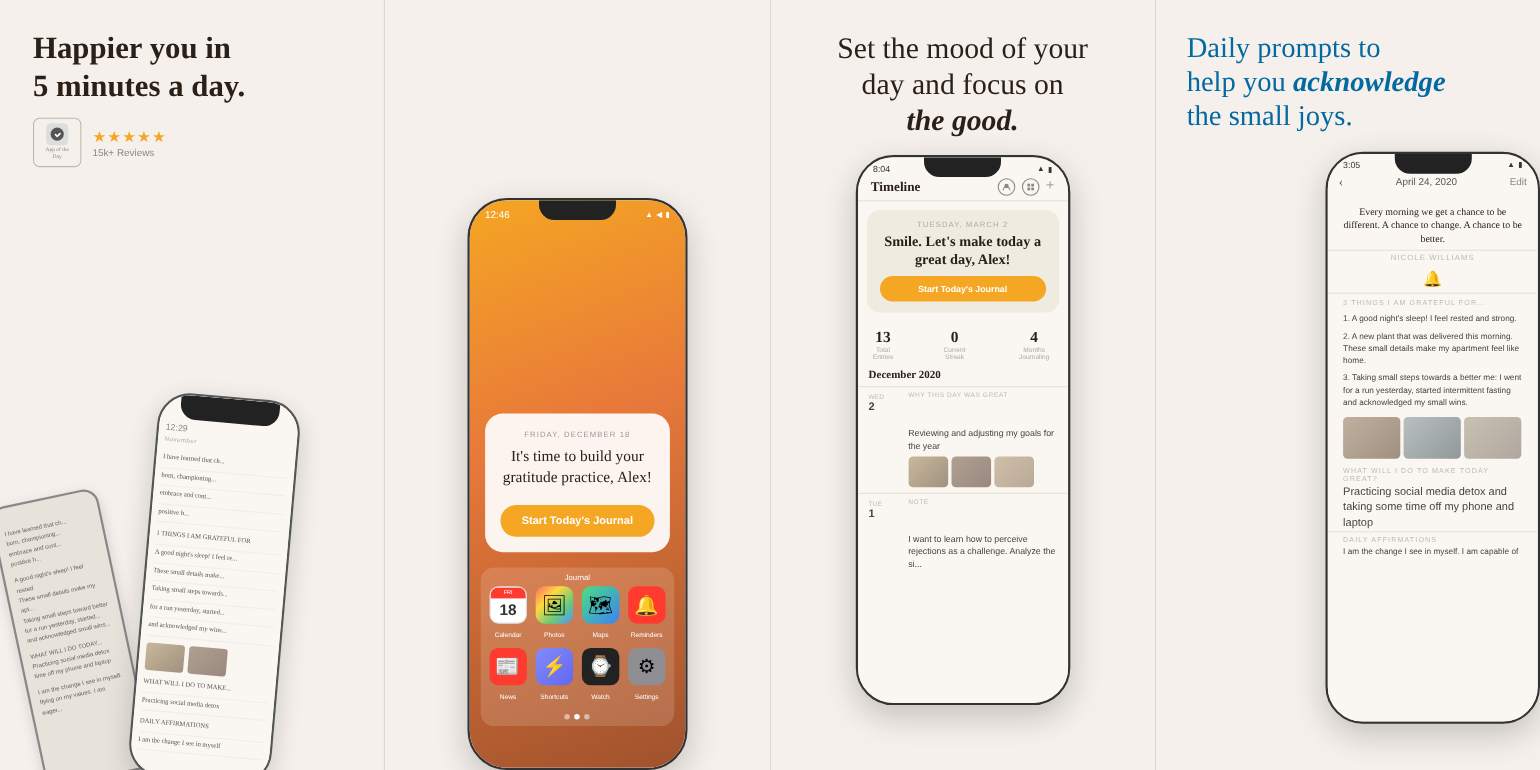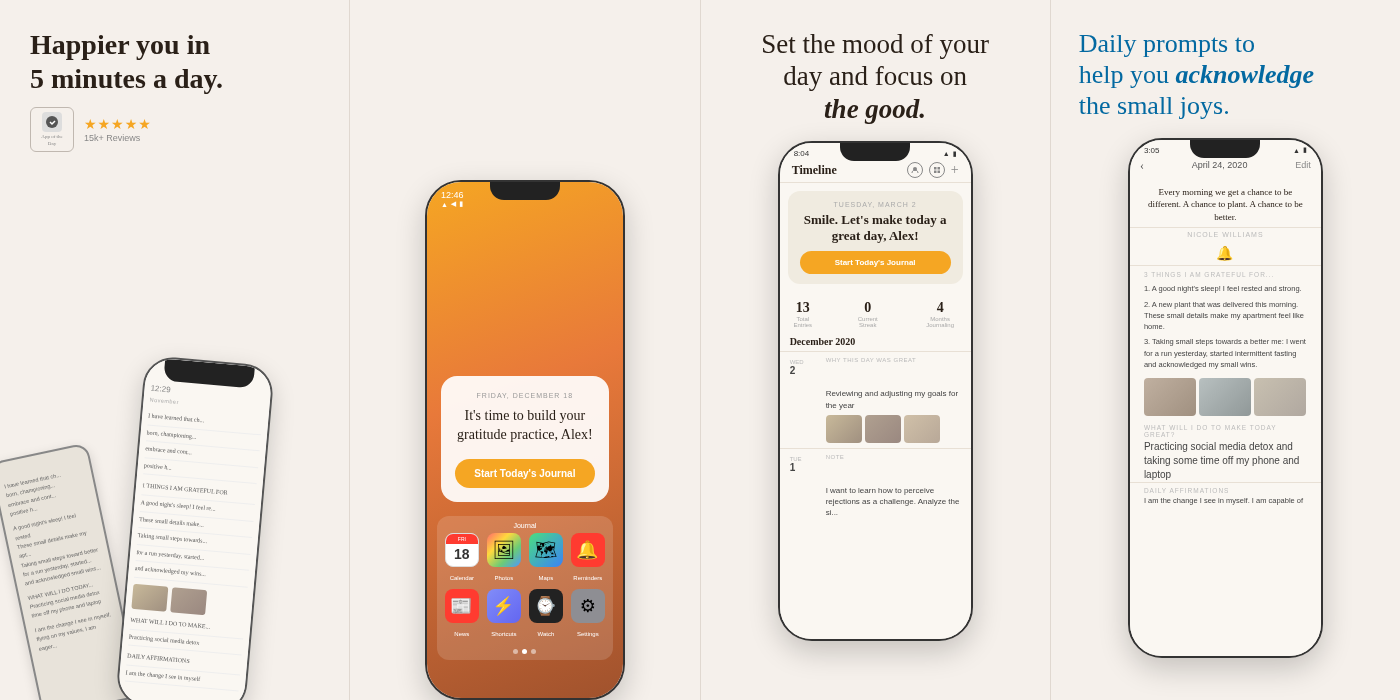--- a/index.html
+++ b/index.html
@@ -178,21 +178,20 @@
       top: 8px;
       left: 0;
       right: 0;
       display: flex;
       justify-content: space-between;
       padding: 0 14px;
       font-size: 9px;
       color: #fff;
       font-family: Arial, sans-serif;
       z-index: 5;
-      flex-direction: column;
     }
 
     .p2-white-card {
       background: rgba(255,255,255,0.92);
       border-radius: 16px;
       margin: 0 14px 14px 14px;
       padding: 16px 14px 14px 14px;
       width: calc(100% - 28px);
     }
 
@@ -465,21 +464,21 @@
       line-height: 1.2;
       padding: 28px 28px 16px 28px;
       text-align: left;
       width: 100%;
     }
 
     .panel-4-phone-wrap {
       flex: 1;
       display: flex;
       align-items: flex-start;
-      justify-content: center;
+      justify-content: flex-end;
       width: 100%;
     }
 
     .phone-p4 {
       width: 195px;
       height: 520px;
       border-radius: 34px;
       border: 2.5px solid #333;
       background: #faf7f2;
       overflow: hidden;
@@ -976,21 +975,21 @@
           <div class="status-icons">
             <span style="font-size:7px">▲</span>
             <span style="font-size:7px">▮</span>
           </div>
         </div>
         <div class="p4-nav-bar">
           <div class="p4-back-arrow">‹</div>
           <div class="p4-date-title">April 24, 2020</div>
           <div class="p4-edit-btn">Edit</div>
         </div>
-        <div class="p4-quote">Every morning we get a chance to be different. A chance to plant. A chance to be better.</div>
+        <div class="p4-quote">Every morning we get a chance to be different. A chance to change. A chance to be better.</div>
         <div class="p4-quote-author">NICOLE WILLIAMS</div>
         <div class="p4-bell-icon">🔔</div>
         <div class="p4-section-label">3 THINGS I AM GRATEFUL FOR...</div>
         <div class="p4-list-items">
           <div class="p4-list-item">1. A good night's sleep! I feel rested and strong.</div>
           <div class="p4-list-item">2. A new plant that was delivered this morning. These small details make my apartment feel like home.</div>
           <div class="p4-list-item">3. Taking small steps towards a better me: I went for a run yesterday, started intermittent fasting and acknowledged my small wins.</div>
         </div>
         <div class="p4-photos-row">
           <div class="p4-photo p4-photo-1"></div>

